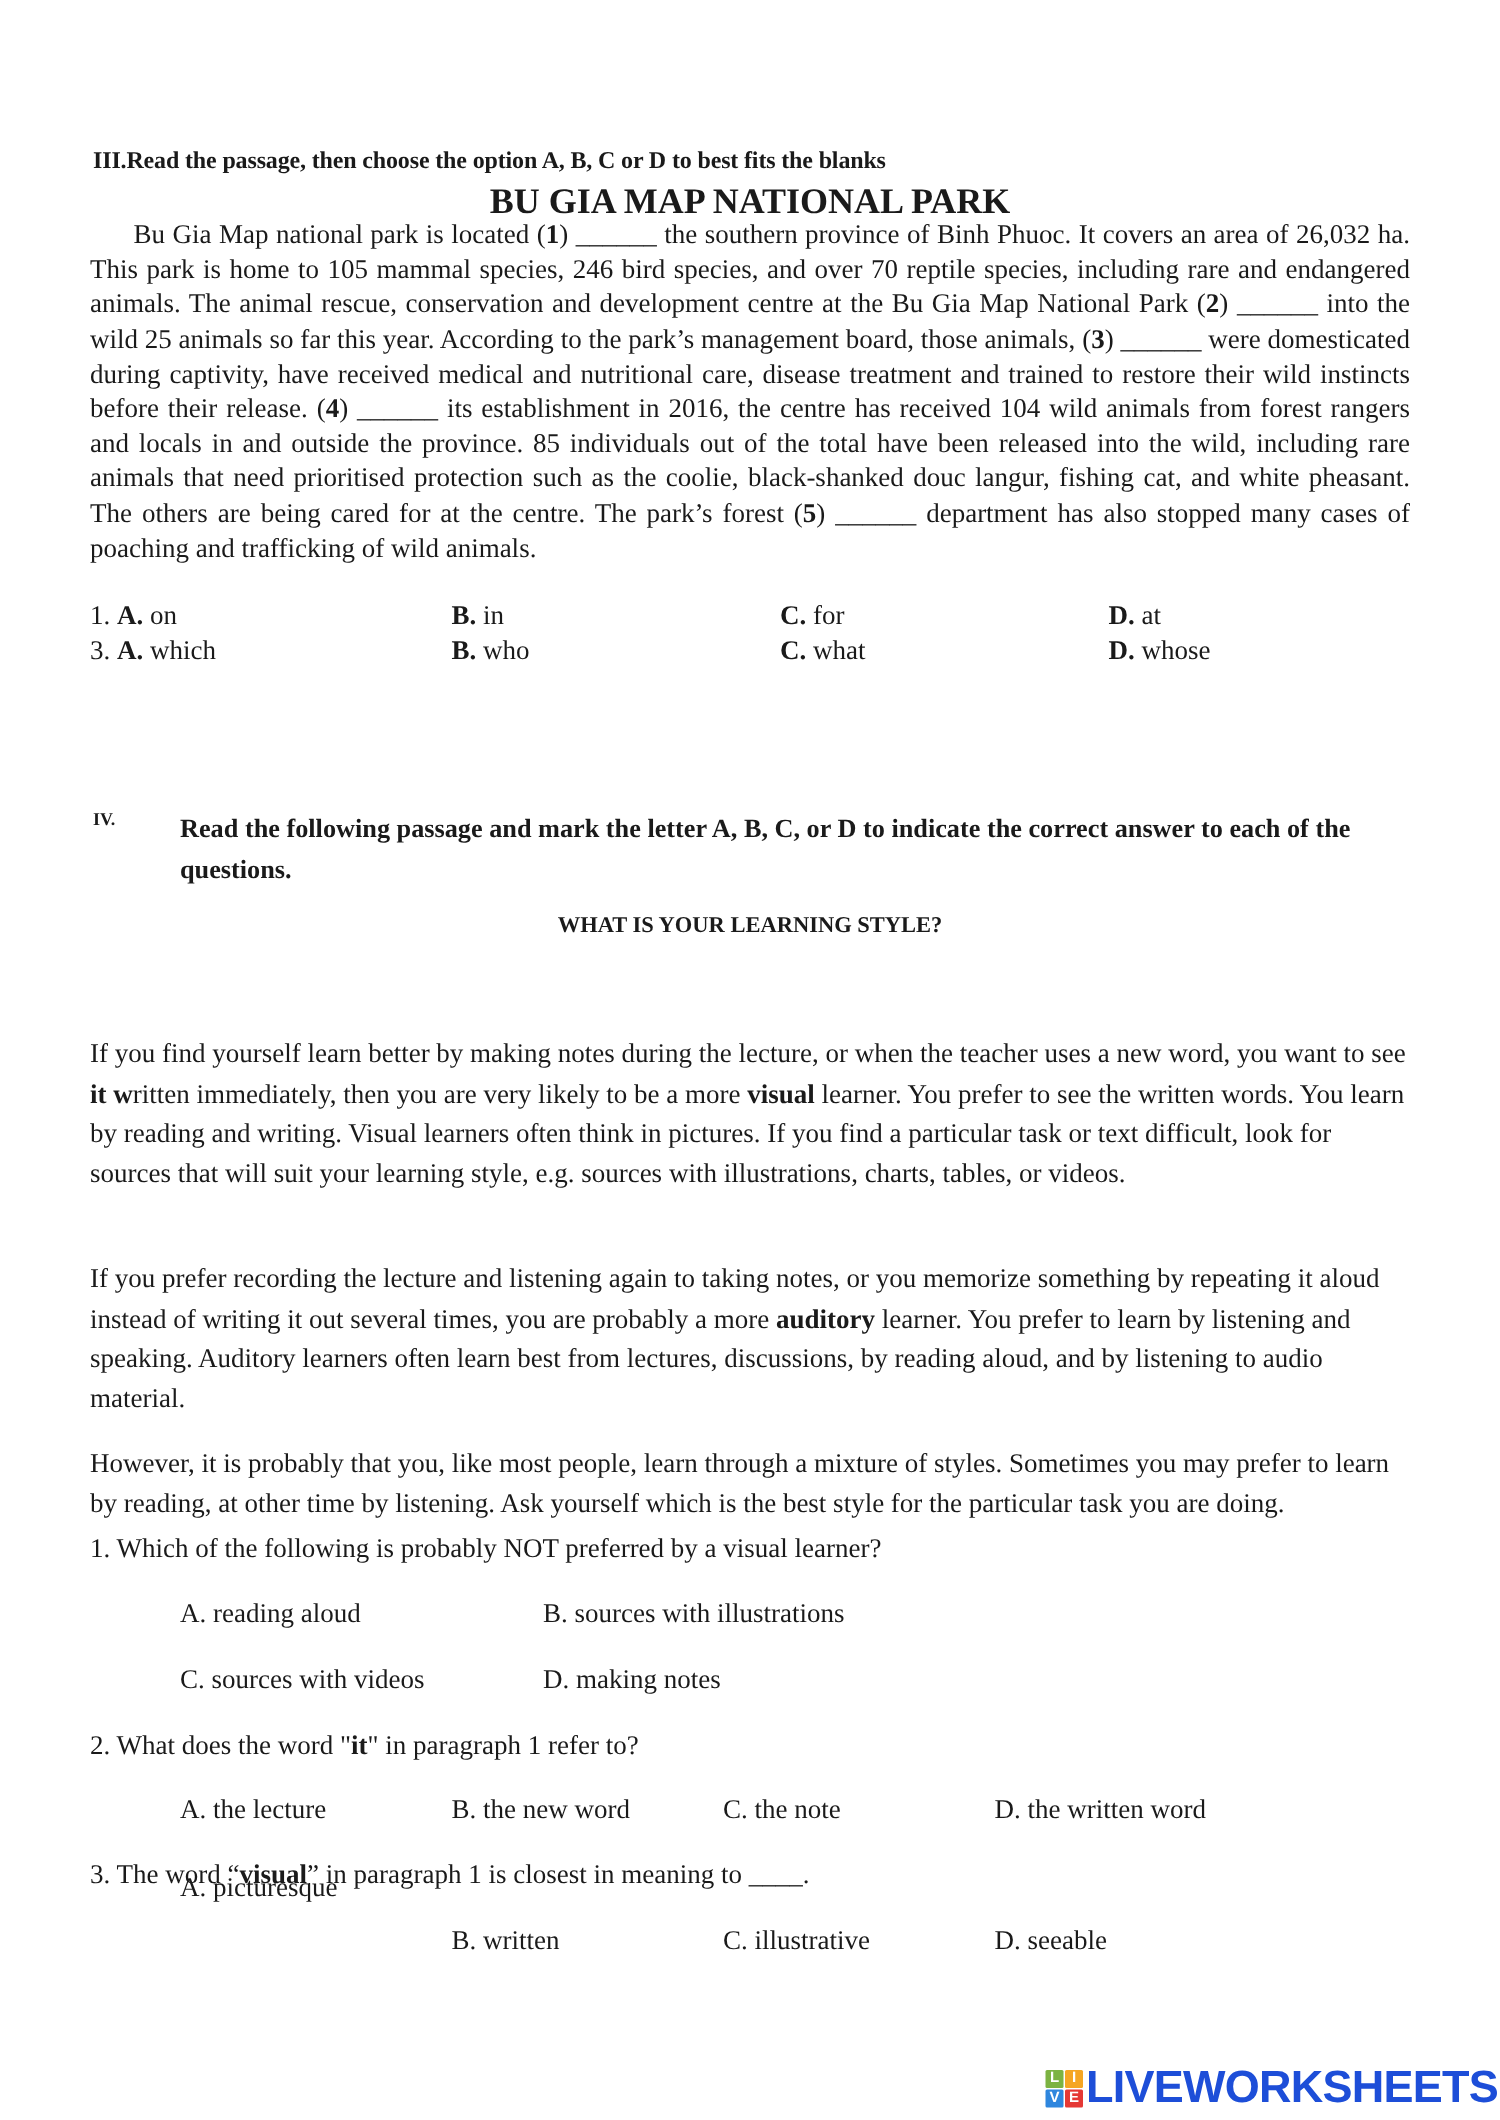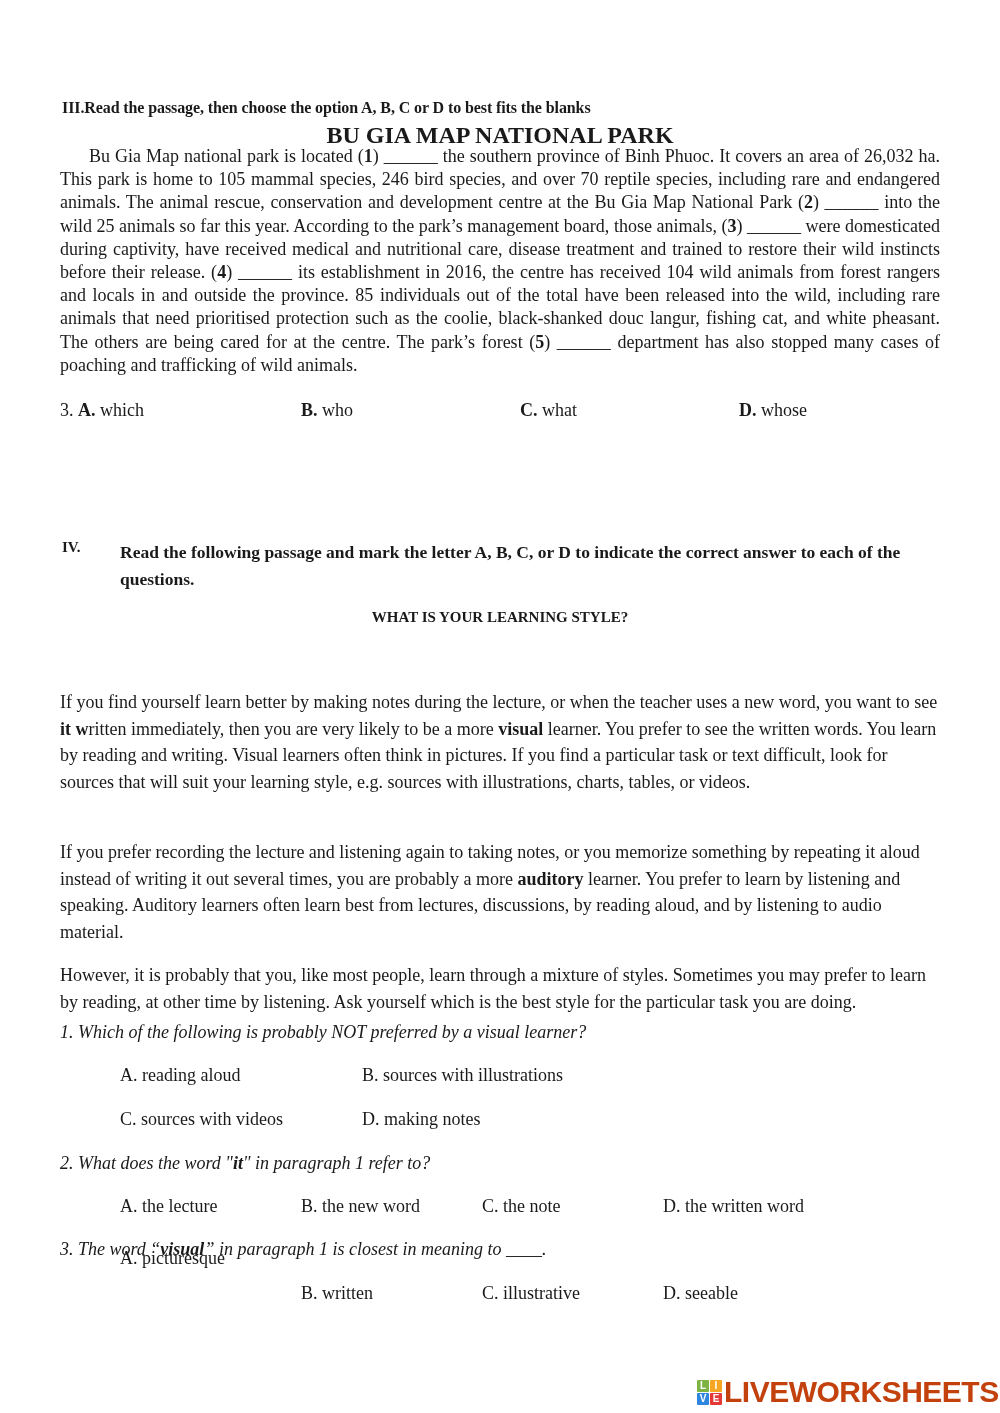--- a/index.html
+++ b/index.html
@@ -7,44 +7,50 @@
       font-family: "Liberation Serif", "DejaVu Serif", serif; color: #1a1a1a; }
     .abs { position: absolute; }
     .sec3-heading { left: 62px; top: 99px; font-size: 16px; font-weight: bold; letter-spacing: -0.1px; }
     .sec3-title { left: 0; width: 1000px; top: 122px; text-align: center; font-size: 24px; font-weight: bold; }
     .passage1 { left: 60px; top: 145px; width: 880px; font-size: 18px; line-height: 23.2px; text-align: justify; }
     .passage1 p { margin: 0; text-indent: 29px; }
     .opts { left: 60px; top: 399px; width: 880px; font-size: 18px; }
     .opt-row { height: 23.3px; line-height: 23.3px; position: relative; }
     .opt-cell { position: absolute; top: 0; white-space: nowrap; }
     .c0 { left: 0; } .c1 { left: 241px; } .c2 { left: 460px; } .c3 { left: 679px; }
-    .sec4-num { left: 62px; top: 539px; font-size: 15px; font-weight: bold; }
+    .sec4-num { left: 62px; top: 539px; font-size: 12px; font-weight: bold; }
     .sec4-heading { left: 120px; top: 539px; width: 820px; font-size: 17.5px; font-weight: bold; line-height: 27px; }
     .sec4-title { left: 0; width: 1000px; top: 609px; text-align: center; font-size: 15px; font-weight: bold; }
     .para { left: 60px; width: 880px; font-size: 18px; line-height: 26.7px; margin-top: 39px; }
     .para p { margin: 0; }
-    .q { left: 60px; font-size: 18px; white-space: nowrap; font-style: italic; }
+    .q { left: 60px; font-size: 18px; white-space: nowrap; }
     .ans { font-size: 18px; white-space: nowrap; }
     b { font-weight: bold; }
     .logo { left: 697px; top: 1378px; height: 28px; display: flex; align-items: center; }
     .logo-grid { display: grid; grid-template-columns: 12px 12px; grid-template-rows: 12px 12px; gap: 1px; margin-right: 2px; }
     .logo-sq { font-family: "Liberation Sans", "DejaVu Sans", sans-serif; font-size: 10px; font-weight: bold; color: #fff;
       display: flex; align-items: center; justify-content: center; border-radius: 1px; }
-    .logo-text { font-family: "Liberation Sans", "DejaVu Sans", sans-serif; font-weight: bold; font-size: 30px; color: #c2410c; letter-spacing: -0.5px; line-height: 28px; }
+    .logo-text { font-family: "Liberation Sans", "DejaVu Sans", sans-serif; font-weight: bold; font-size: 30px; color: #1d4ed8; letter-spacing: -0.5px; line-height: 28px; }
   </style>
 </head>
 <body>
 
 <div class="abs sec3-heading">III.Read the passage, then choose the option A, B, C or D to best fits the blanks</div>
 <div class="abs sec3-title">BU GIA MAP NATIONAL PARK</div>
 <div class="abs passage1">
   <p><span>Bu Gia Map national park is located (</span><b>1</b><span>) ______ the southern province of Binh Phuoc. It covers an area of 26,032 ha. This park is home to 105 mammal species, 246 bird species, and over 70 reptile species, including rare and endangered animals. The animal rescue, conservation and development centre at the Bu Gia Map National Park (</span><b>2</b><span>) ______ into the wild 25 animals so far this year. According to the park’s management board, those animals, (</span><b>3</b><span>) ______ were domesticated during captivity, have received medical and nutritional care, disease treatment and trained to restore their wild instincts before their release. (</span><b>4</b><span>) ______ its establishment in 2016, the centre has received 104 wild animals from forest rangers and locals in and outside the province. 85 individuals out of the total have been released into the wild, including rare animals that need prioritised protection such as the coolie, black-shanked douc langur, fishing cat, and white pheasant. The others are being cared for at the centre. The park’s forest (</span><b>5</b><span>) ______ department has also stopped many cases of poaching and trafficking of wild animals.</span></p>
 </div>
 
 <div class="abs opts">
+  <div class="opt-row">
+    <span class="opt-cell c0"><span>1.</span> <b>A.</b> <span>on</span></span>
+    <span class="opt-cell c1"><b>B.</b> <span>in</span></span>
+    <span class="opt-cell c2"><b>C.</b> <span>for</span></span>
+    <span class="opt-cell c3"><b>D.</b> <span>at</span></span>
+  </div>
   <div class="opt-row">
     <span class="opt-cell c0"><span>3.</span> <b>A.</b> <span>which</span></span>
     <span class="opt-cell c1"><b>B.</b> <span>who</span></span>
     <span class="opt-cell c2"><b>C.</b> <span>what</span></span>
     <span class="opt-cell c3"><b>D.</b> <span>whose</span></span>
   </div>
 </div>
 
 <div class="abs sec4-num">IV.</div>
 <div class="abs sec4-heading">Read the following passage and mark the letter A, B, C, or D to indicate the correct answer to each of the questions.</div>

